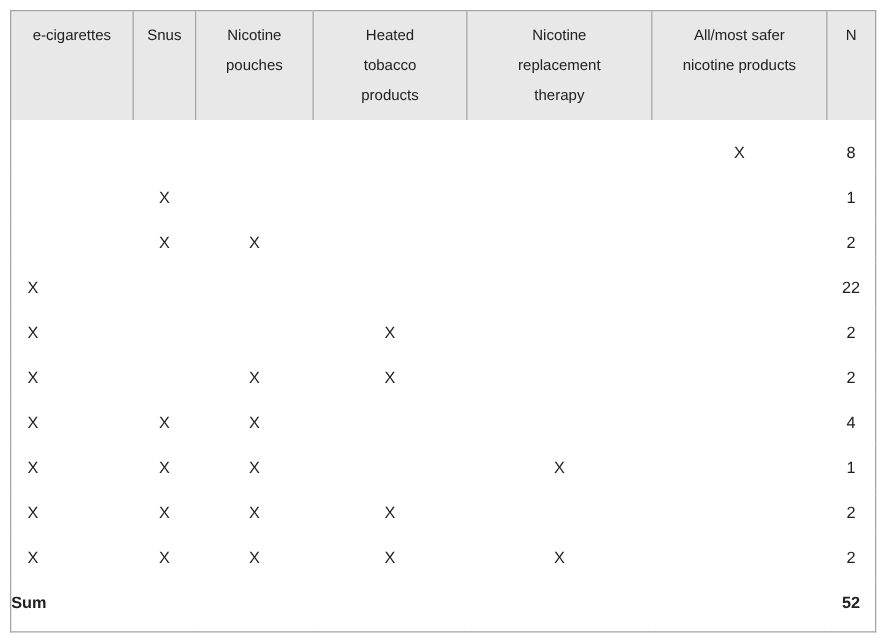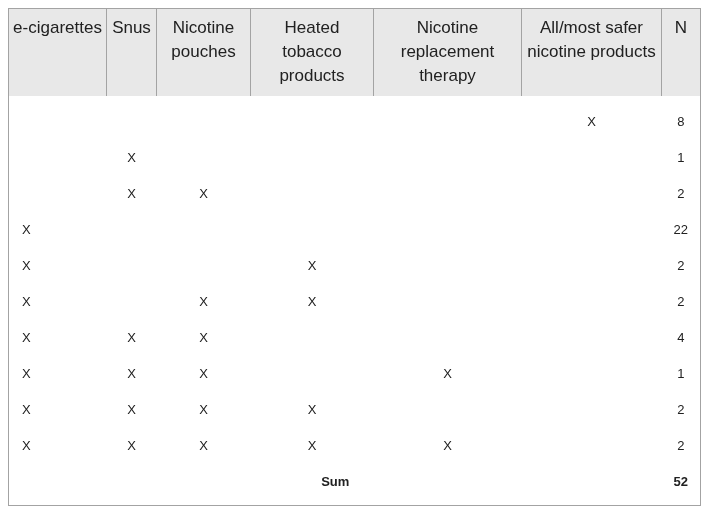--- a/index.html
+++ b/index.html
@@ -18,21 +18,21 @@
   table.data-table {
     border-collapse: collapse;
     table-layout: fixed;
     width: 692px;
     border: 1px solid var(--border, #a3a3a3);
   }
   thead th {
     background: var(--header-bg, #e8e8e8);
     border-right: 1px solid var(--border, #a3a3a3);
     font-weight: 400;
-    font-size: 17px;
+    font-size: 12px;
     line-height: 24px;
     text-align: center;
     vertical-align: top;
     box-sizing: border-box;
     height: 87px;
     padding: 7px 3px 8px 3px;
     white-space: pre-line;
   }
   thead th:last-child {
     border-right: none;
@@ -50,21 +50,21 @@
   }
   tbody td:first-child {
     text-align: left;
     padding-left: 13px;
   }
   tr.sum-row td {
     font-weight: 700;
     padding-bottom: 6px;
   }
   tr.sum-row td.sum-label {
-    text-align: center;
+    text-align: left;
     padding-left: 0;
   }
 </style>
 </head>
 <body>
 
 <div class="table-wrap">
   <table class="data-table">
     <colgroup>
       <col style="width:98px">

